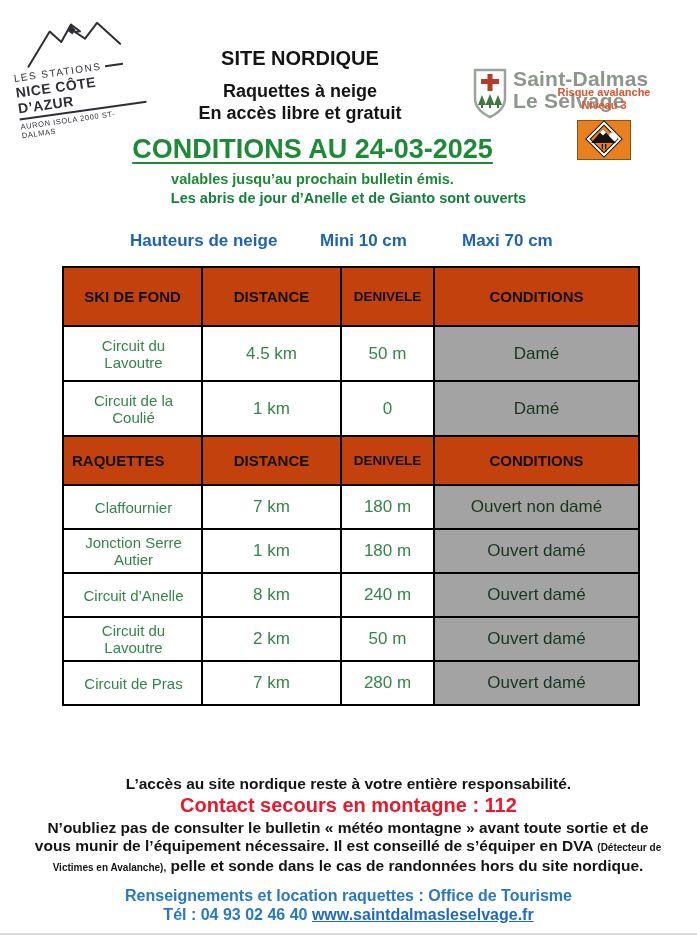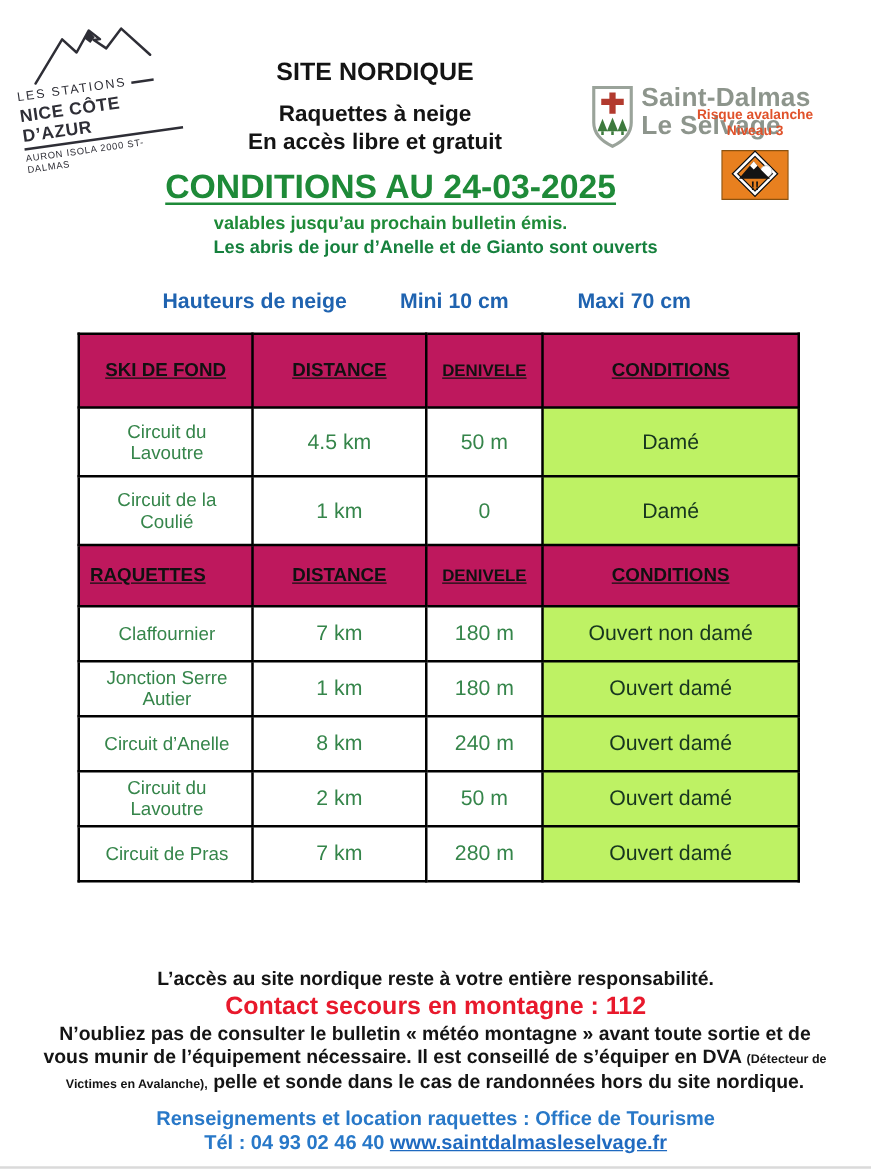--- a/index.html
+++ b/index.html
@@ -38,26 +38,26 @@
   .snow-mini  { position:absolute; left:320px; top:231px; font-size:17px; font-weight:700; color:#1f63b0; }
   .snow-maxi  { position:absolute; left:462px; top:231px; font-size:17px; font-weight:700; color:#1f63b0; }
 
   
   table.cond { position:absolute; left:62px; top:266px; width:576px; border-collapse:collapse; table-layout:fixed; }
   table.cond td { border:2px solid #000; vertical-align:middle; }
   tr.hdr1 td { height:59px; }
   tr.rowa td { height:55px; }
   tr.hdr2 td { height:49px; }
   tr.rowb td { height:44px; }
-  td.head { background:#be185d; color:#111; font-weight:700; font-size:15px; text-align:center;text-decoration:underline; }
+  td.head { background:#c2410c; color:#111; font-weight:700; font-size:15px; text-align:center; }
   td.head.small { font-size:13.5px; }
   td.head.left { text-align:left; padding-left:8px; }
   td.name { color:#35854a; font-size:15px; text-align:center; padding-left:8px; padding-right:6px; background:#fff;border-radius:11px; }
   td.val  { color:#35854a; font-size:17px; text-align:center; background:#fff; }
-  td.cnd  { background:#bef264; color:#17361f; font-size:17px; text-align:center; }
+  td.cnd  { background:#a3a3a3; color:#17361f; font-size:17px; text-align:center; }
 
   
   .resp { position:absolute; left:0; top:775px; width:697px; text-align:center; font-size:15.5px; font-weight:700; color:#141414; }
   .emergency { position:absolute; left:0; top:794px; width:697px; text-align:center; font-size:20px; font-weight:700; color:#e8192c; }
   .advice { position:absolute; left:28px; top:819px; width:640px; text-align:center; font-size:15.5px; font-weight:700; color:#141414; line-height:18px; }
   .advice .small-inline { font-size:10px; font-weight:700; }
   .info-line { position:absolute; left:0; top:887px; width:697px; text-align:center; font-size:16px; font-weight:700; color:#2878c8; }
   .tel-line { position:absolute; left:0; top:906px; width:697px; text-align:center; font-size:16px; font-weight:700; color:#2878c8; }
   .tel-line a { color:#1f6ac0; text-decoration:underline; font-weight:700; }
   .page-edge { position:absolute; left:0; top:933px; width:697px; height:2px; background:#dadada; }

